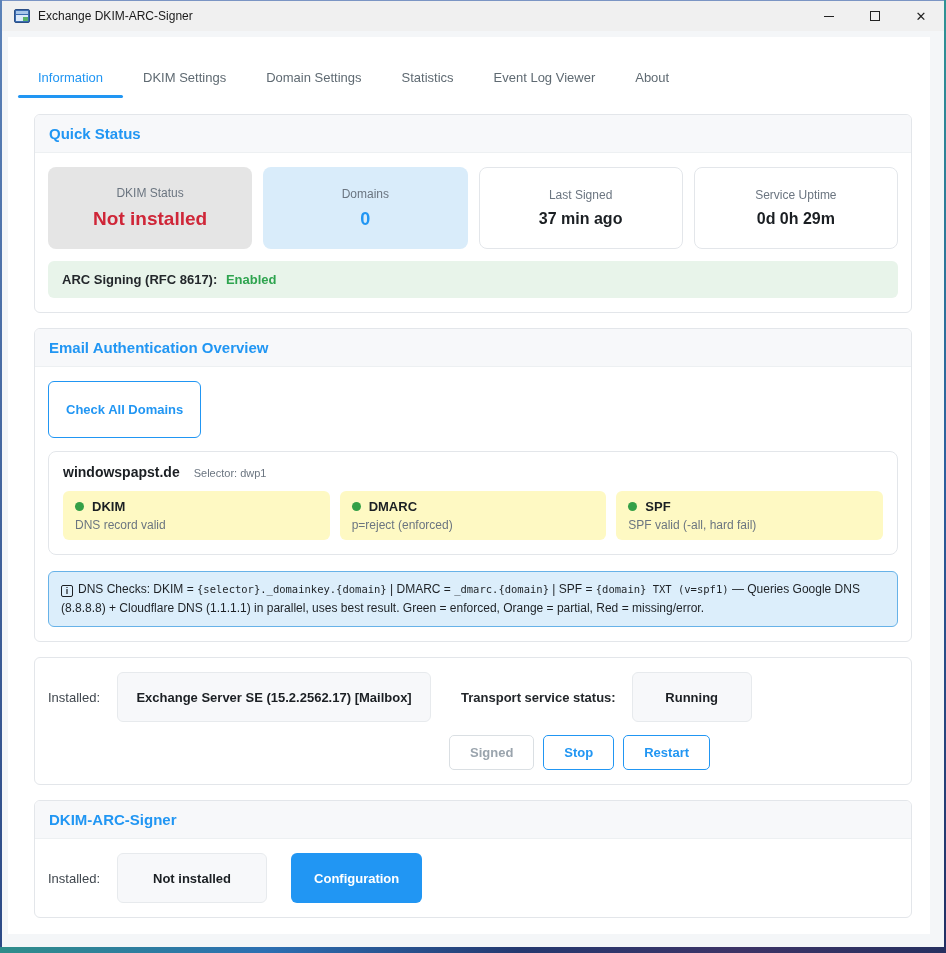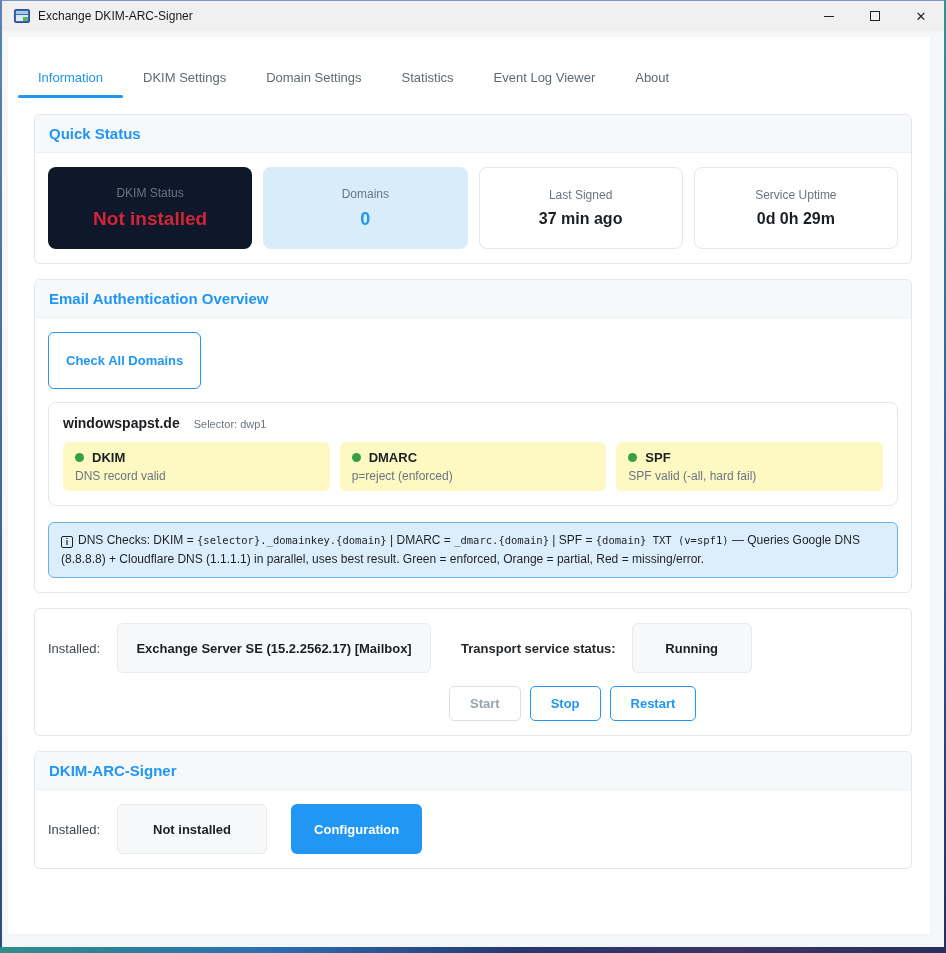--- a/index.html
+++ b/index.html
@@ -45,21 +45,21 @@
   .section-header { background:#f7f8fa; padding:10px 14px; border-bottom:1px solid #edf0f2;
     color:#2196f3; font-weight:700; font-size:15px; }
   .section-body { padding:14px 13px; }
 
   
   .cards { display:grid; grid-template-columns:repeat(4,1fr); gap:11px; }
   .card { border-radius:8px; height:82px; display:flex; flex-direction:column;
     align-items:center; justify-content:center; gap:8px; }
   .card .label { font-size:12px; color:#6b7580; }
   .card .value { font-size:16px; font-weight:700; color:#1b1f23; }
-  .card.danger { background:#0f172a; }
+  .card.danger { background:#e5e5e5; }
   .card.danger .value { color:#cf2638; font-size:19px; }
   .card.info { background:#d9ecfa; }
   .card.info .value { color:#2196f3; font-size:18px; }
   .card.plain { background:#fff; border:1px solid #e3e6ea; }
 
   .arc-bar { margin-top:12px; background:#e8f4ea; border-radius:6px; padding:11px 14px;
     font-size:13px; font-weight:700; color:#23272b; }
   .arc-value { color:#2ea44f; margin-left:5px; }
 
   
@@ -156,20 +156,24 @@
               <span class="value">0</span>
             </div>
             <div class="card plain">
               <span class="label">Last Signed</span>
               <span class="value">37 min ago</span>
             </div>
             <div class="card plain">
               <span class="label">Service Uptime</span>
               <span class="value">0d 0h 29m</span>
             </div>
+          </div>
+          <div class="arc-bar">
+            <span>ARC Signing (RFC 8617):</span>
+            <span class="arc-value">Enabled</span>
           </div>
         </div>
       </div>
 
       <div class="section">
         <div class="section-header">Email Authentication Overview</div>
         <div class="section-body">
           <span class="btn-outline">Check All Domains</span>
 
           <div class="domain-card">
@@ -210,21 +214,21 @@
 
       <div class="section">
         <div class="section-body">
           <div class="field-row">
             <span class="field-label">Installed:</span>
             <div class="value-box ex-installed-box">Exchange Server SE (15.2.2562.17) [Mailbox]</div>
             <span class="transport-label">Transport service status:</span>
             <div class="value-box running-box">Running</div>
           </div>
           <div class="btn-row">
-            <span class="btn disabled">Start</span>
+            <span class="btn disabled">Signed</span>
             <span class="btn blue">Stop</span>
             <span class="btn blue">Restart</span>
           </div>
         </div>
       </div>
 
       <div class="section">
         <div class="section-header">DKIM-ARC-Signer</div>
         <div class="section-body">
           <div class="field-row">

